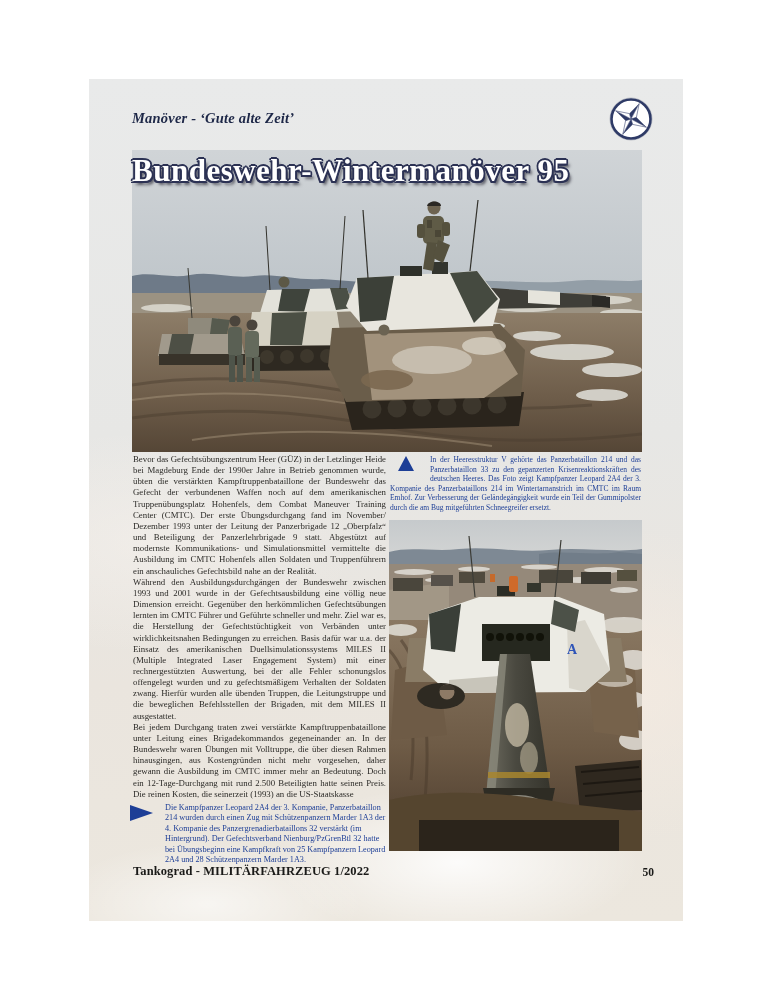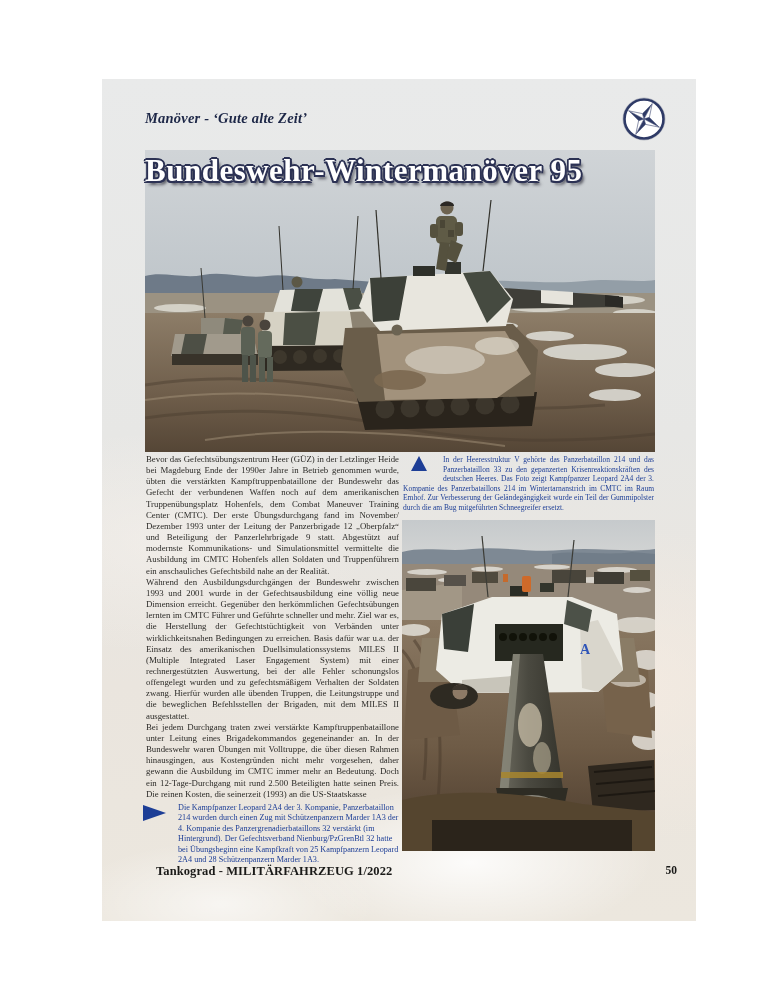--- a/index.html
+++ b/index.html
@@ -10,21 +10,20 @@
     font-family:"Liberation Serif", serif;
   }
   .page {
     position:absolute; left:89px; top:79px; width:594px; height:842px;
     background:
       radial-gradient(ellipse 260px 110px at 62% 93%, rgba(255,255,255,0.85), rgba(255,255,255,0) 70%),
       radial-gradient(ellipse 220px 90px at 20% 98%, rgba(255,255,255,0.6), rgba(255,255,255,0) 70%),
       radial-gradient(ellipse 320px 220px at 88% 72%, rgba(246,236,226,0.75), rgba(246,236,226,0) 72%),
       radial-gradient(ellipse 300px 160px at 10% 55%, rgba(248,243,238,0.5), rgba(248,243,238,0) 70%),
       linear-gradient(180deg, #e9eaea 0%, #e7e7e5 42%, #eae5de 72%, #ece7de 100%);
-    margin-left: 13px;
   }
   .kicker {
     position:absolute; left:43px; top:31px;
     font-style:italic; font-weight:bold; font-size:14.5px; letter-spacing:0.2px;
     color:#1d2747;
   }
   .logo { position:absolute; left:519px; top:17px; width:46px; height:46px; }
   .photo-frame { position:absolute; overflow:hidden; }
   .photo-main { left:43px; top:71px; width:510px; height:302px; }
   .photo-bottom { left:300px; top:441px; width:253px; height:331px; }
@@ -62,22 +61,22 @@
     position:absolute; left:301px; top:376px; width:251px;
     font-weight:normal; font-size:7.5px; line-height:9.5px; color:#1d3e96;
     text-align:justify;
   }
   .tri-up {
     float:left; width:0; height:0; margin:1px 16px 4px 8px;
     border-left:8px solid transparent; border-right:8px solid transparent;
     border-bottom:15px solid #1d3e96;
   }
   .footer {
-    position:absolute; left:54px; top:785px; width:521px;
-    display:flex; justify-content:space-between; align-items:flex-start;
+    position:absolute; left:44px; top:785px; width:521px;
+    display:flex; justify-content:space-between; align-items:center;
     font-weight:bold; color:#1a1a18;
   }
   .footer .magazine { font-size:12.5px; letter-spacing:0.1px; }
   .footer .pagenum  { font-size:11.5px; }
 </style>
 </head>
 <body>
 
 <div id="screenshot">
   <div class="page">

